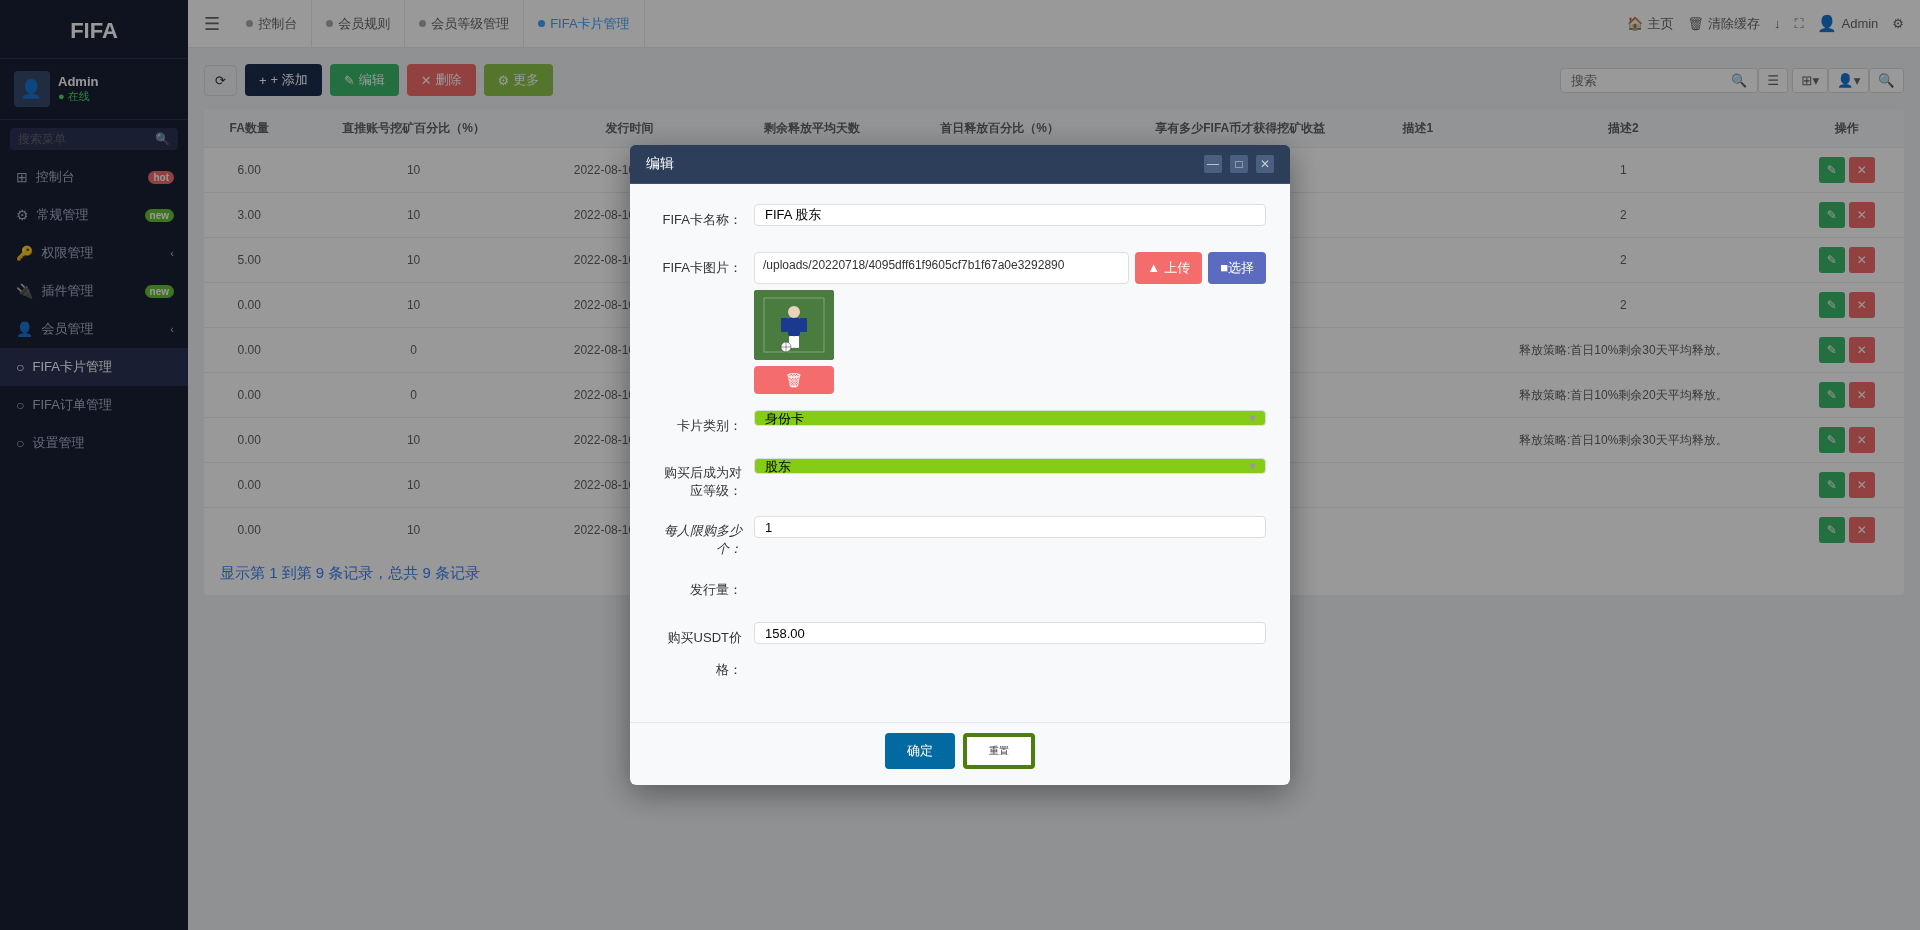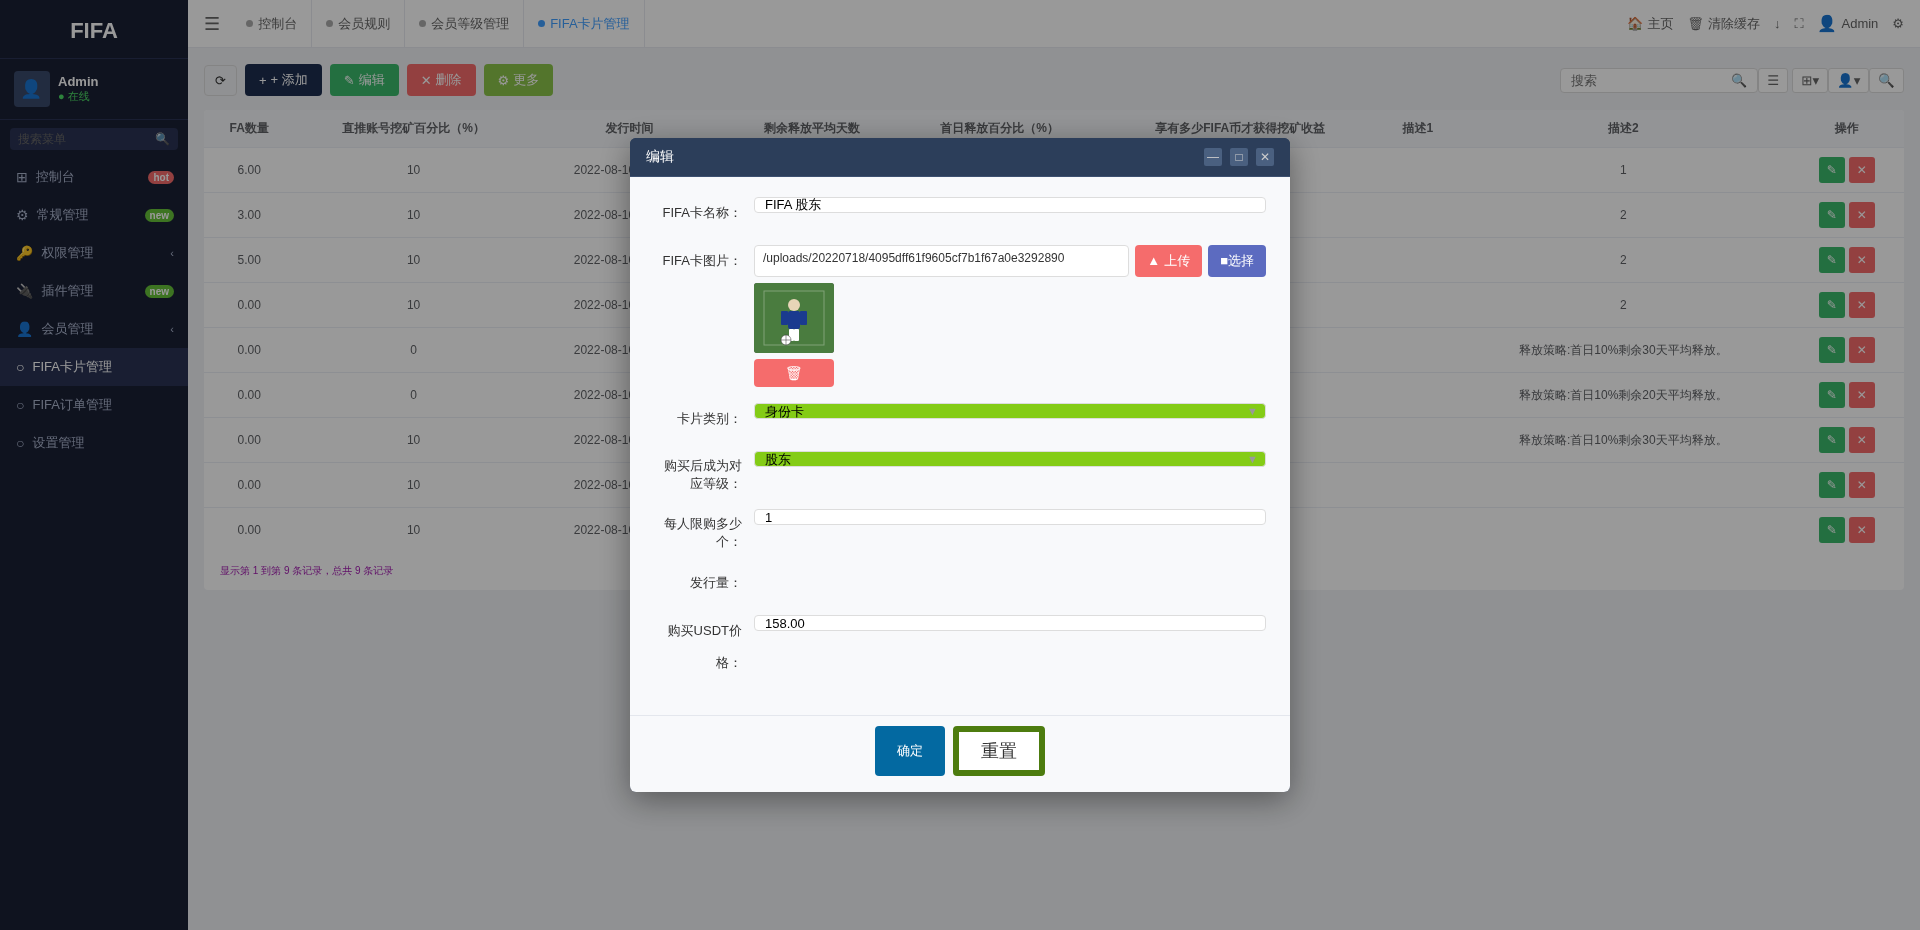--- a/index.html
+++ b/index.html
@@ -168,21 +168,21 @@
     }
     tbody tr:last-child td { border-bottom: none; }
     .action-btns { display: flex; gap: 4px; justify-content: center; }
     .icon-btn {
       width: 26px; height: 26px; border: none; border-radius: 3px;
       cursor: pointer; display: flex; align-items: center; justify-content: center;
       font-size: 12px; color: #fff;
     }
     .icon-btn-edit { background: #3bba6c; }
     .icon-btn-del { background: #f56c6c; }
-    .pagination { padding: 12px 16px; color: #a21caf; font-size: 10px; }
+    .pagination { padding: 12px 16px; color: #3b82f6; font-size: 15px; }
 
     
     .modal-overlay {
       position: fixed; inset: 0;
       background: rgba(0,0,0,0.4);
       z-index: 100;
       display: flex; align-items: center; justify-content: center;
     }
     .modal {
       background: #2c3e5a;
@@ -222,21 +222,21 @@
     .form-label {
       width: 100px; font-size: 13px; color: #333;
       text-align: right; padding-right: 12px;
       line-height: 32px; flex-shrink: 0;
     }
     .form-control {
       flex: 1;
       border: 1px solid #ddd; border-radius: 4px;
       padding: 6px 10px; font-size: 13px;
       outline: none; background: #fff;
-      height: 16px; width: 100%;
+      height: 22px; width: 100%;
     }
     .file-row {
       display: flex; align-items: center; gap: 6px; flex: 1;
     }
     .file-path {
       flex: 1; border: 1px solid #ddd; border-radius: 4px;
       padding: 5px 8px; font-size: 12px; color: #333;
       background: #fff; height: 32px;
       overflow: hidden; white-space: nowrap; text-overflow: ellipsis;
     }
@@ -270,21 +270,21 @@
       position: absolute; right: 8px; top: 50%; transform: translateY(-50%);
       color: #999; font-size: 11px; pointer-events: none;
     }
     .modal-footer {
       background: #f8f9fb;
       padding: 10px 24px 16px;
       display: flex; gap: 8px; justify-content: center;
       border-top: 1px solid #e4e7ed;
     }
     .btn-confirm { background: #0369a1; color: #fff; padding: 7px 22px; font-size: 13px; }
-    .btn-reset { background: #fff; color: #333; border: 6px solid #4d7c0f; padding: 7px 22px; font-size: 18px; }
+    .btn-reset { background: #fff; color: #333; border: 4px solid #4d7c0f; padding: 7px 22px; font-size: 10px; }
 
     
     ::-webkit-scrollbar { width: 6px; height: 6px; }
     ::-webkit-scrollbar-track { background: #f1f1f1; }
     ::-webkit-scrollbar-thumb { background: #ccc; border-radius: 3px; }
   </style>
 </head>
 <body>
 
 <div class="sidebar">
@@ -664,21 +664,21 @@
           <select class="form-select">
             <option>股东</option>
             <option>合伙人</option>
             <option>代理</option>
           </select>
           <span class="select-arrow">▼</span>
         </div>
       </div>
 
       <div class="form-row">
-        <div class="form-label" style="line-height:1.4;padding-top:6px;">每人限购多少个：</div>
+        <div class="form-label" style="line-height:1.4;padding-top:6px;font-style:italic;">每人限购多少个：</div>
         <input type="text" class="form-control" value="1" style="">
       </div>
 
       <div class="form-row">
         <div class="form-label">发行量：</div>
       </div>
 
       <div class="form-row">
         <div class="form-label">购买USDT价格：</div>
         <input type="text" class="form-control" value="158.00" style="">

